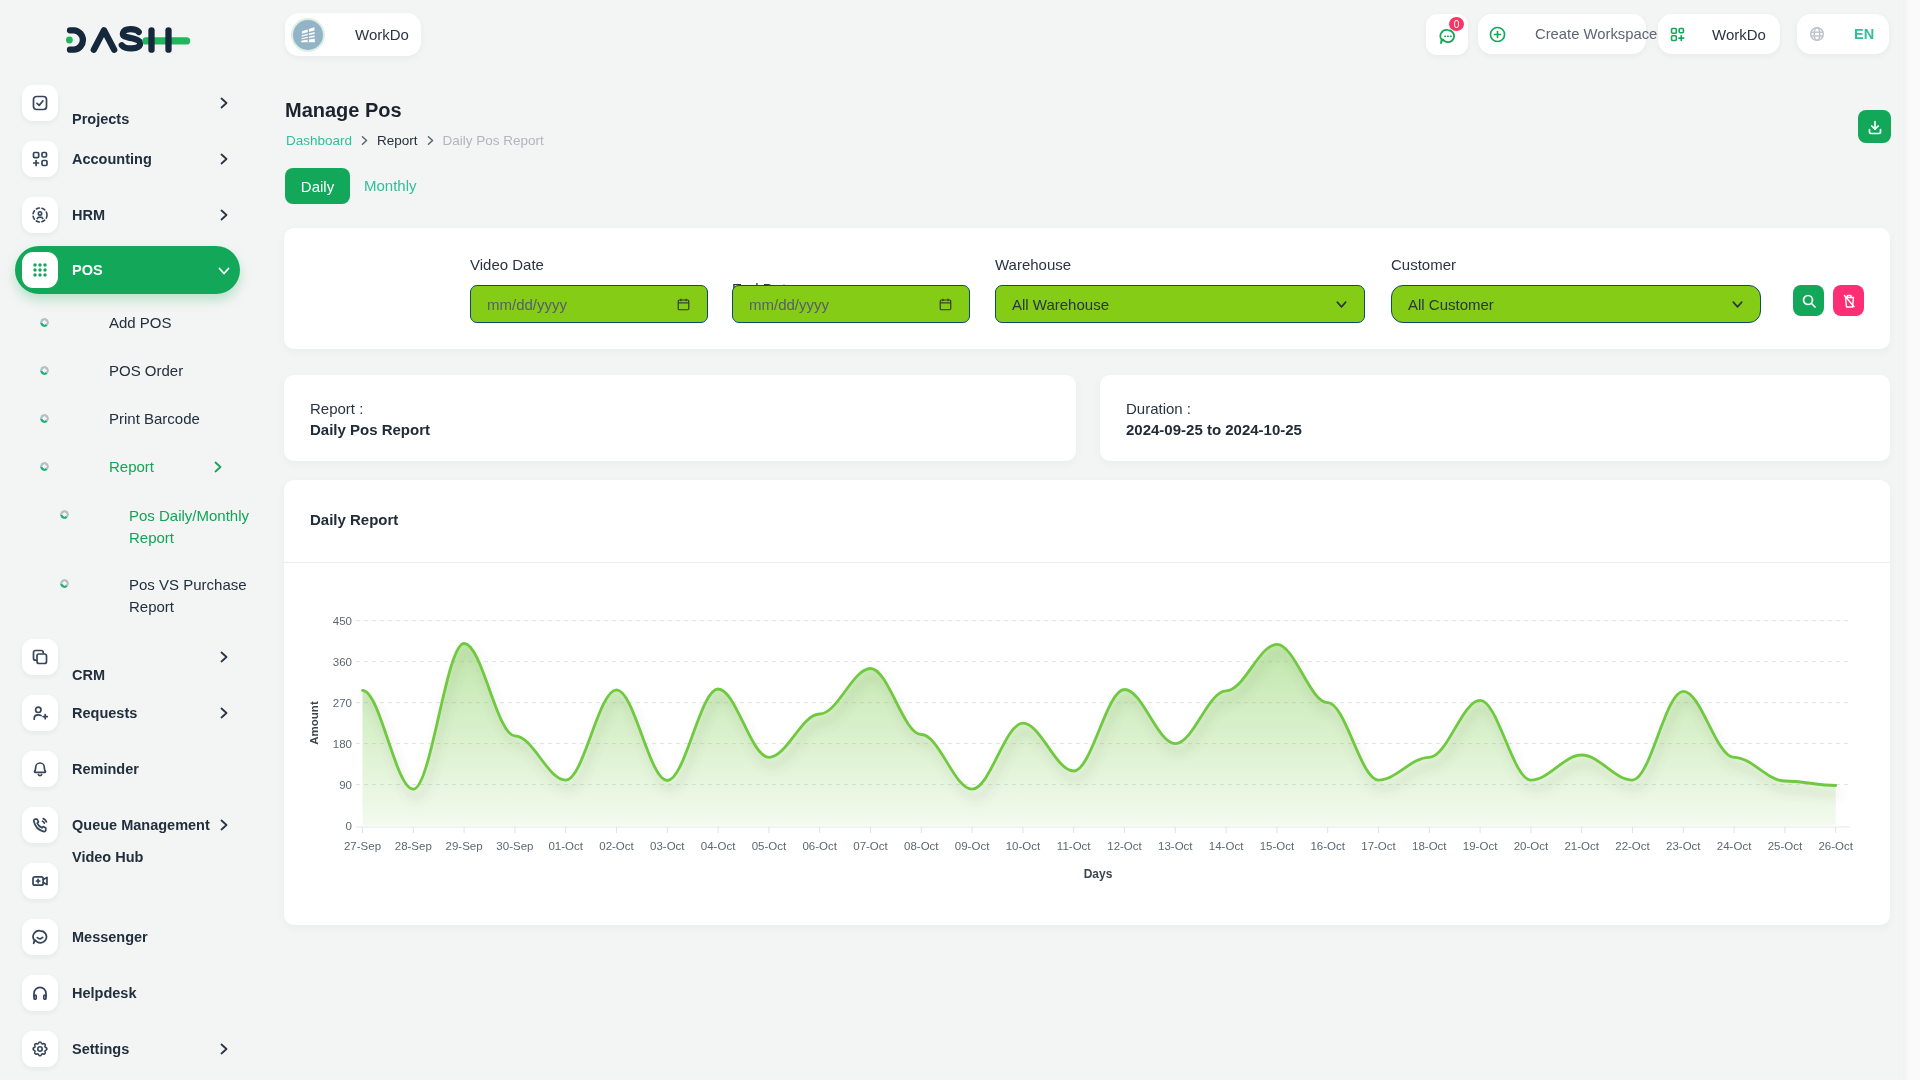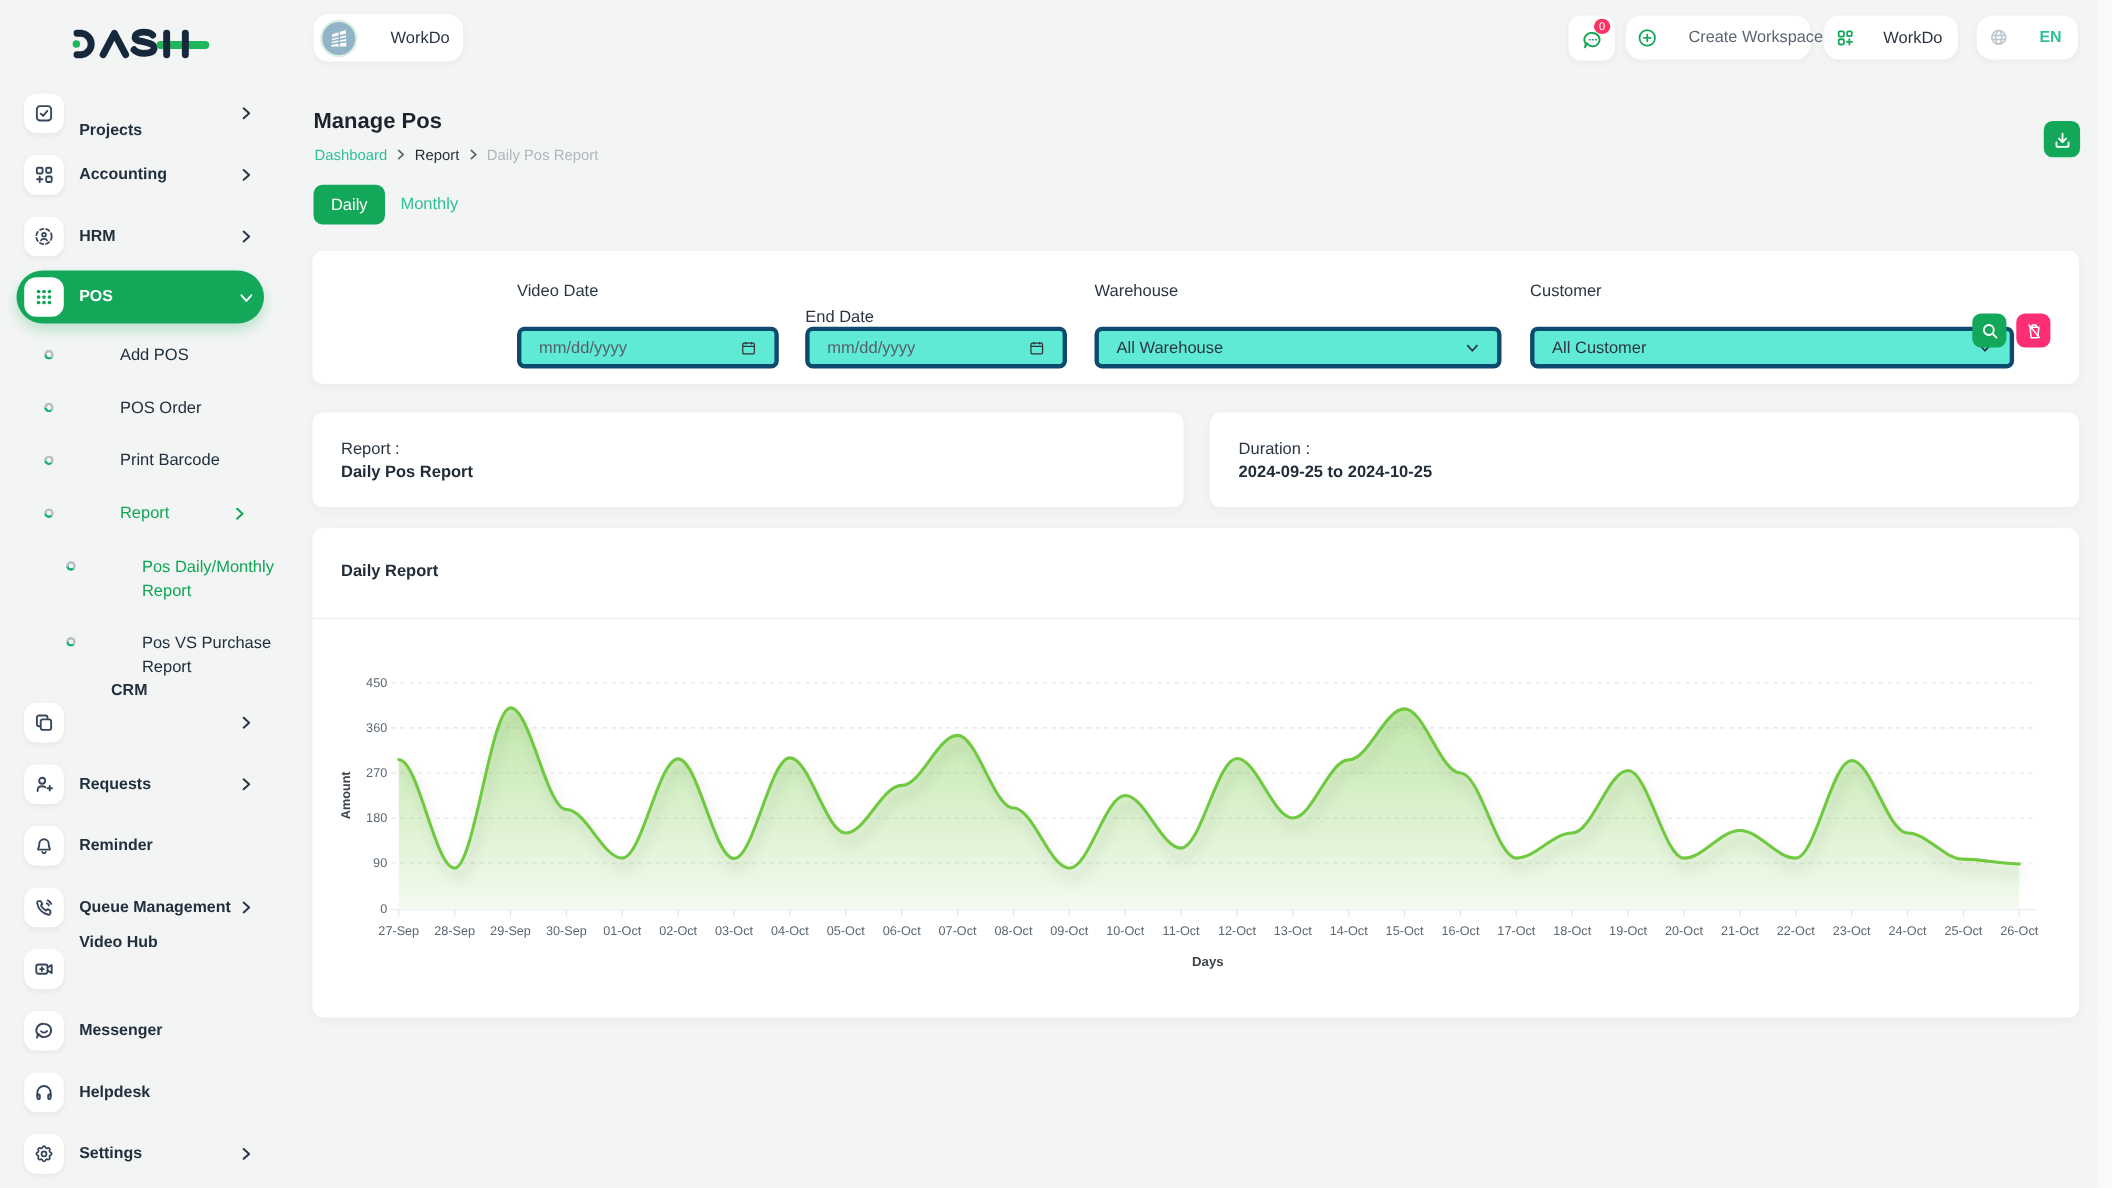--- a/index.html
+++ b/index.html
@@ -12,21 +12,21 @@
 .mi-chev { position:absolute; left:216px; width:16px; height:16px; }
 .sub-label { position:absolute; font-size:15px; color:#222f3e;margin-left:44px; }
 .bullet { position:absolute; width:9px; height:9px; border-radius:50%;
   background:conic-gradient(from 140deg, #1eb273 0 120deg, #b6bfc7 120deg 360deg);
   -webkit-mask:radial-gradient(farthest-side, transparent calc(100% - 2.6px), #000 calc(100% - 2.2px));
   mask:radial-gradient(farthest-side, transparent calc(100% - 2.6px), #000 calc(100% - 2.2px)); }
 
 .pill { position:absolute; top:14px; height:40px; background:#fff; border-radius:14px; box-shadow:0 2px 6px rgba(30,40,60,0.05); display:flex; align-items:center;gap:20px; }
 
 .f-label { position:absolute; font-size:15px; color:#2a3542; }
-.f-input { position:absolute; height:38px; background:#5eead4; border:4px solid #0c4a6e; border-radius:7px; font-size:15px; color:#555; display:flex; align-items:center; padding:0 16px;margin-top:12px; }
+.f-input { position:absolute; height:38px; background:#84cc16; border:1px solid #0c4a6e; border-radius:7px; font-size:15px; color:#555; display:flex; align-items:center; padding:0 16px; }
 .card { position:absolute; background:#fff; border-radius:10px; box-shadow:0 3px 10px rgba(30,40,60,0.04); }
 </style>
 </head>
 <body>
 
 <div id="sidebar" class="abs" style="left:0;top:0;width:260px;height:1080px;">
 
   <svg class="abs" style="left:64px;top:22px;" width="130" height="38" viewBox="0 0 130 38" fill="none">
     <path d="M6,8.3 H10.5 A9.8,9.8 0 0 1 10.5,27.7 H6" stroke="#16283c" stroke-width="6.3" stroke-linecap="round"></path>
     <circle cx="5.4" cy="18" r="3.4" fill="#21b55c"></circle>
@@ -111,21 +111,21 @@
     <div class="sub-label" style="left:85px;top:505px;width:140px;line-height:21.5px;color:#12a457;">Pos Daily/Monthly Report</div>
     <div class="bullet" style="left:60px;top:579px;"></div>
     <div class="sub-label" style="left:85px;top:574px;width:140px;line-height:21.5px;">Pos VS Purchase Report</div>
 
     <div class="icon-box" style="top:639px;">
         <svg width="20" height="20" viewBox="0 0 20 20" fill="none" stroke="#35455a" stroke-width="1.7" stroke-linecap="round" stroke-linejoin="round">
           <rect x="7" y="7" width="9.5" height="9.5" rx="2"></rect>
           <path d="M13.2,5.8 V5.5 a2,2 0 0 0 -2,-2 H5.5 a2,2 0 0 0 -2,2 v5.7 a2,2 0 0 0 2,2 h0.3"></path>
         </svg>
       </div>
-    <div class="mi-label" style="top:620px;margin-left:29px;">CRM</div>
+    <div class="mi-label" style="top:667px;">CRM</div>
     <svg class="mi-chev" style="top:649px;" viewBox="0 0 16 16" fill="none" stroke="#2a3644" stroke-width="1.8" stroke-linecap="round" stroke-linejoin="round">
         <polyline points="5.5,3.5 10.5,8 5.5,12.5"></polyline>
       </svg>
 
     <div class="icon-box" style="top:695px;">
         <svg width="20" height="20" viewBox="0 0 20 20" fill="none" stroke="#35455a" stroke-width="1.7" stroke-linecap="round" stroke-linejoin="round">
           <circle cx="8.3" cy="6.8" r="2.7"></circle>
           <path d="M4.2,16.2 v-1 c0-2,1.7-3.4,4.1-3.4 c1.1,0,2,0.3,2.8,0.8"></path>
           <line x1="15.2" y1="11.5" x2="15.2" y2="15.7"></line>
           <line x1="13.1" y1="13.6" x2="17.3" y2="13.6"></line>
@@ -310,21 +310,21 @@
         <line x1="11.2" y1="1" x2="11.2" y2="4"></line>
       </svg>
   </div>
   <div class="f-label" style="left:995px;top:256px;">Warehouse</div>
   <div class="f-input" style="left:995px;top:285px;width:370px;color:#2a3542;">All Warehouse
     <svg style="position:absolute;right:15px;" width="15" height="15" viewBox="0 0 16 16" fill="none" stroke="#2a3542" stroke-width="1.7" stroke-linecap="round" stroke-linejoin="round">
         <polyline points="3.5,5.5 8,10.5 12.5,5.5"></polyline>
       </svg>
   </div>
   <div class="f-label" style="left:1391px;top:256px;">Customer</div>
-  <div class="f-input" style="left:1391px;top:285px;width:440px;color:#2a3542;">All Customer
+  <div class="f-input" style="left:1391px;top:285px;width:370px;color:#2a3542;border-radius:12px;">All Customer
     <svg style="position:absolute;right:15px;" width="15" height="15" viewBox="0 0 16 16" fill="none" stroke="#2a3542" stroke-width="1.7" stroke-linecap="round" stroke-linejoin="round">
         <polyline points="3.5,5.5 8,10.5 12.5,5.5"></polyline>
       </svg>
   </div>
   <div class="abs" style="left:1793px;top:285px;width:31px;height:31px;background:#13a75a;border-radius:8px;display:flex;align-items:center;justify-content:center;">
     <svg width="16" height="16" viewBox="0 0 16 16" fill="none" stroke="#fff" stroke-width="1.7" stroke-linecap="round">
         <circle cx="7" cy="7" r="4.5"></circle>
         <line x1="10.5" y1="10.5" x2="14" y2="14"></line>
       </svg>
   </div>

